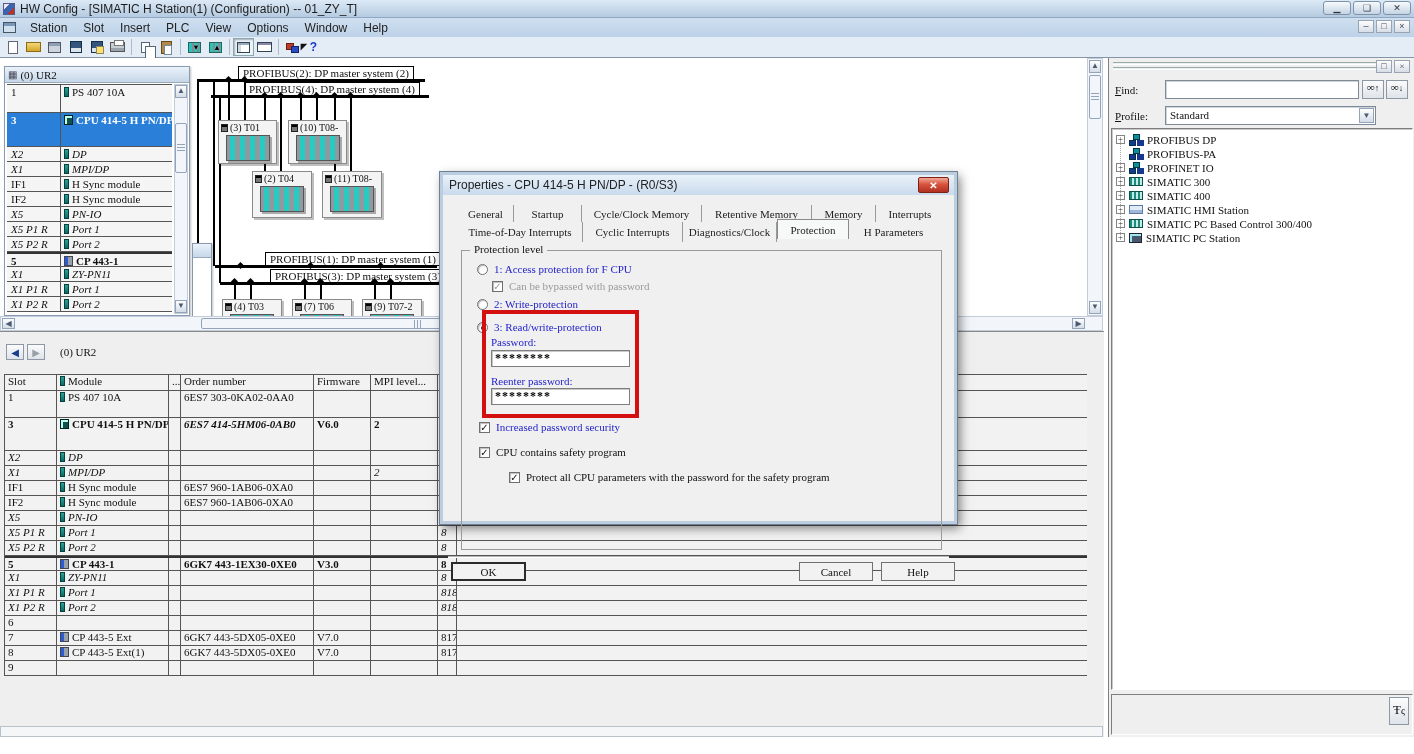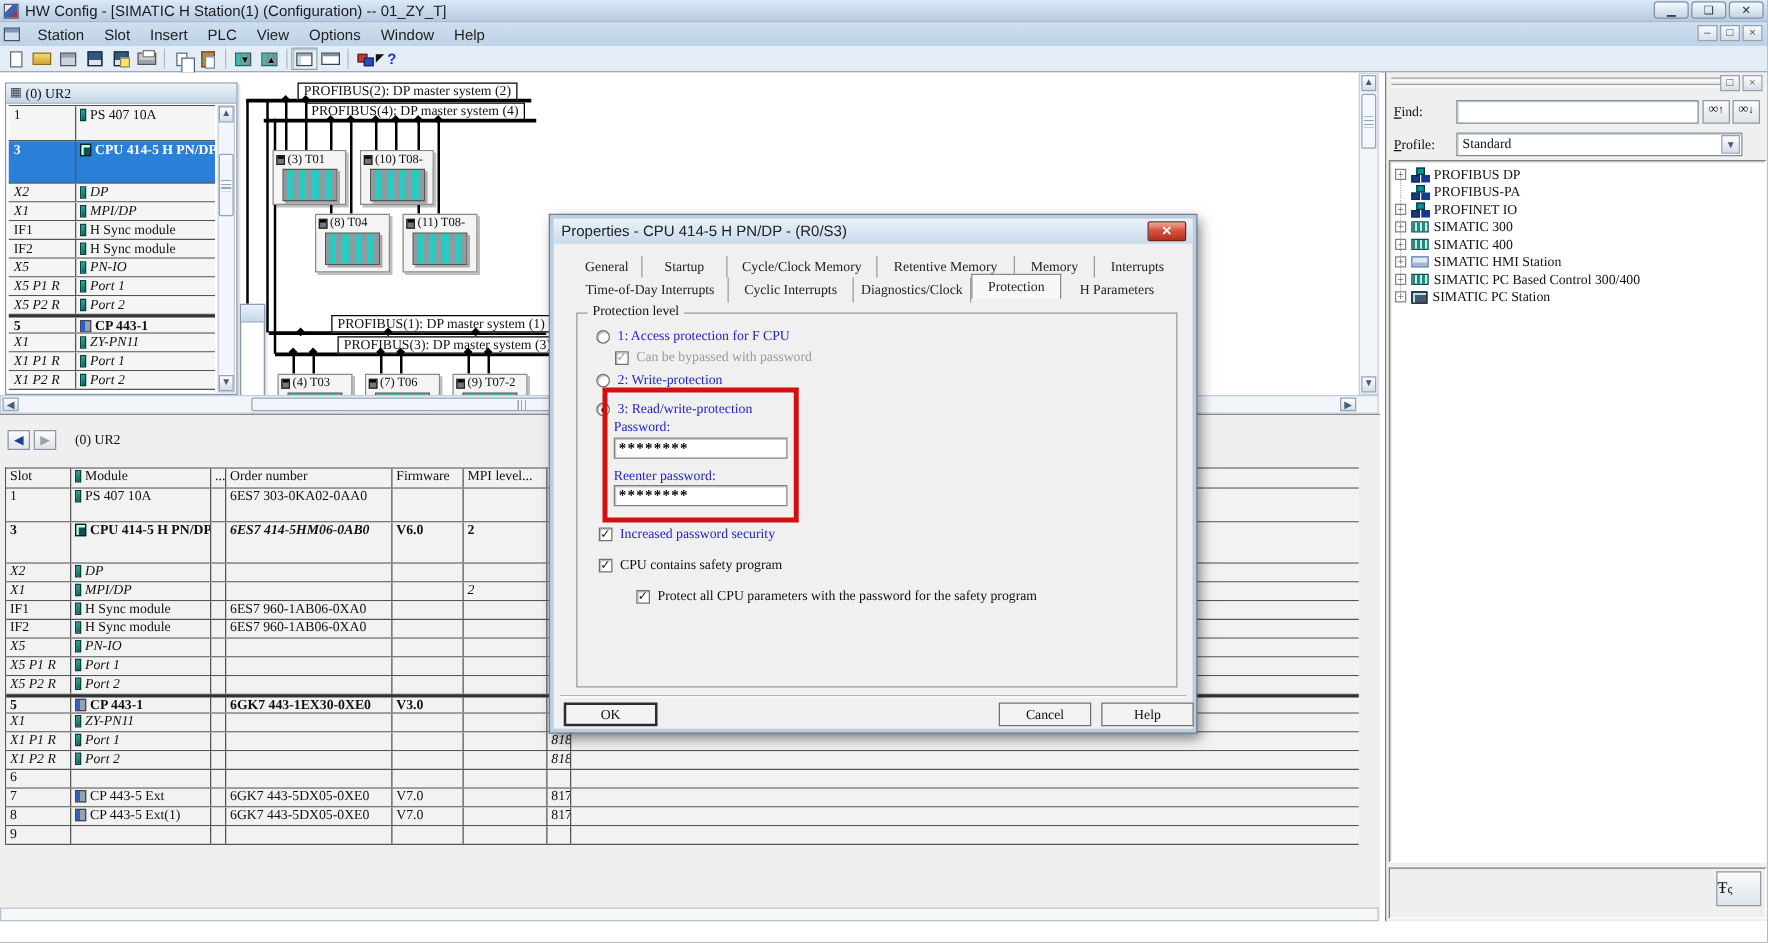--- a/index.html
+++ b/index.html
@@ -100,21 +100,21 @@
   .plusbox{width:9px;height:9px;border:1px solid #848484;background:#fff;font-size:9px;line-height:7px;text-align:center;color:#333;flex:none}
   .tree-item{display:flex;align-items:center;gap:4px;height:13px;margin:0 0 1px 4px;white-space:nowrap}
   .ic-net{position:relative;width:14px;height:11px;flex:none}
   .ic-net::before{content:"";position:absolute;left:4px;top:0;width:5px;height:4px;background:#0c8f96;border:1px solid #034}
   .ic-net::after{content:"";position:absolute;left:0;top:6px;width:5px;height:4px;background:#16398f;border:1px solid #034;box-shadow:8px 0 0 #16398f}
   .ic-rack{width:14px;height:9px;background:repeating-linear-gradient(90deg,#1d8a80 0 2px,#c2ece6 2px 4px);border:1px solid #0d4f49;flex:none}
   .ic-hmi{width:14px;height:9px;background:#e2eaf6;border:1px solid #5b7ca8;box-shadow:inset 0 -3px 0 #9fb8d8;flex:none}
   .ic-pc{width:13px;height:10px;background:#47586e;border:1px solid #223;box-shadow:inset 2px 2px 0 #9fe8ee;flex:none}
   .ufl::first-letter{text-decoration:underline}
   
-  .dialog{position:absolute;left:440px;top:172px;width:517px;height:414px;
+  .dialog{position:absolute;left:440px;top:172px;width:517px;height:352px;
     background:#f0f0f0;border:3px solid #bccde0;outline:1px solid #6d8094;
     box-shadow:3px 4px 10px rgba(0,0,0,.5)}
   .dlg-title{height:20px;display:flex;align-items:center;padding-left:6px;
     background:linear-gradient(#e9f2fa,#c9daec);font-family:"Liberation Sans",sans-serif;font-size:12px;color:#222}
   .dlg-close{position:absolute;right:5px;top:2px;width:31px;height:16px;border:1px solid #7e2014;border-radius:2px;
     background:linear-gradient(#f0a896,#d9543f 45%,#b03020);color:#fff;font-weight:bold;font-size:10px;
     display:flex;align-items:center;justify-content:center;font-family:"Liberation Sans",sans-serif}
   .tabs{position:absolute;left:15px;display:flex}
   .dtab{display:flex;align-items:center;justify-content:center;height:100%;font-size:11px;
     border-right:1px solid #9a9a9a;color:#222;white-space:nowrap}
@@ -283,21 +283,21 @@
         <div class="dev" style="left: 288px; top: 62px; width: 59px; height: 44px;">
           <div class="dlab">
             <span class="dico"></span>
             <span>(10) T08-</span>
           </div>
           <div class="dmod"></div>
         </div>
         <div class="dev" style="left: 252px; top: 113px; width: 60px; height: 47px;">
           <div class="dlab">
             <span class="dico"></span>
-            <span>(8) T04</span>
+            <span>(2) T04</span>
           </div>
           <div class="dmod"></div>
         </div>
         <div class="dev" style="left: 322px; top: 113px; width: 60px; height: 47px;">
           <div class="dlab">
             <span class="dico"></span>
             <span>(11) T08-</span>
           </div>
           <div class="dmod"></div>
         </div>
@@ -920,21 +920,21 @@
 
     <div class="cat-row" style="left:6px;top:22px">
       <span class="ufl" style="display:inline-block;width:50px">Find:</span>
       <input class="cinput" style="width: 194px;" value="">
       <div class="raised" style="width:22px;height:19px;margin-left:3px;text-align:center;font-weight:bold">∞<span style="font-size:9px">↑</span></div>
       <div class="raised" style="width:22px;height:19px;margin-left:2px;text-align:center;font-weight:bold">∞<span style="font-size:9px">↓</span></div>
     </div>
 
     <div class="cat-row" style="left:6px;top:48px">
       <span class="ufl" style="display:inline-block;width:50px">Profile:</span>
-      <div class="cinput" style="width:229px;position:relative;padding:2px 4px 0 4px">
+      <div class="cinput" style="width:211px;position:relative;padding:2px 4px 0 4px">
         <span>Standard</span>
         <div class="sb-btn" style="right:1px;top:1px;width:15px;height:15px;line-height:14px">▼</div>
       </div>
     </div>
 
     <div id="cat-tree" style="position:absolute;left:2px;top:70px;width:302px;height:562px;background:#fff;border:1px solid #7e7e7e;border-right-color:#fff;border-bottom-color:#fff;box-shadow:inset 1px 1px 0 #c8c8c8;padding-top:4px;overflow:hidden">
       <div style="position:absolute;left:8px;top:8px;height:100px;border-left:1px dotted #aaa"></div>
     <div class="tree-item">
           <span class="plusbox">+</span>
           <span class="ic-net"></span>
@@ -971,21 +971,21 @@
           <span>SIMATIC PC Based Control 300/400</span>
         </div>
         <div class="tree-item">
           <span class="plusbox">+</span>
           <span class="ic-pc"></span>
           <span>SIMATIC PC Station</span>
         </div>
       </div>
 
     <div style="position:absolute;left:2px;top:636px;width:302px;height:41px;background:#efefef;border:1px solid #7e7e7e;border-right-color:#fff;border-bottom-color:#fff;padding:2px 4px">
-      <div class="raised" style="position:absolute;right:3px;top:2px;width:36px;height:28px;text-align:left;font-size:13px;padding-top:4px">Ŧ<span style="font-size:10px">ς</span></div>
+      <div class="raised" style="position:absolute;right:3px;top:2px;width:20px;height:28px;text-align:center;font-size:13px;padding-top:4px">Ŧ<span style="font-size:10px">ς</span></div>
     </div>
   </div>
 
   <div class="dialog">
     <div class="dlg-title">
       <span>Properties - CPU 414-5 H PN/DP - (R0/S3)</span>
     </div>
     <div class="dlg-close">✕</div>
 
     <div class="tabs" id="tabs2" style="top:47px;height:20px">

